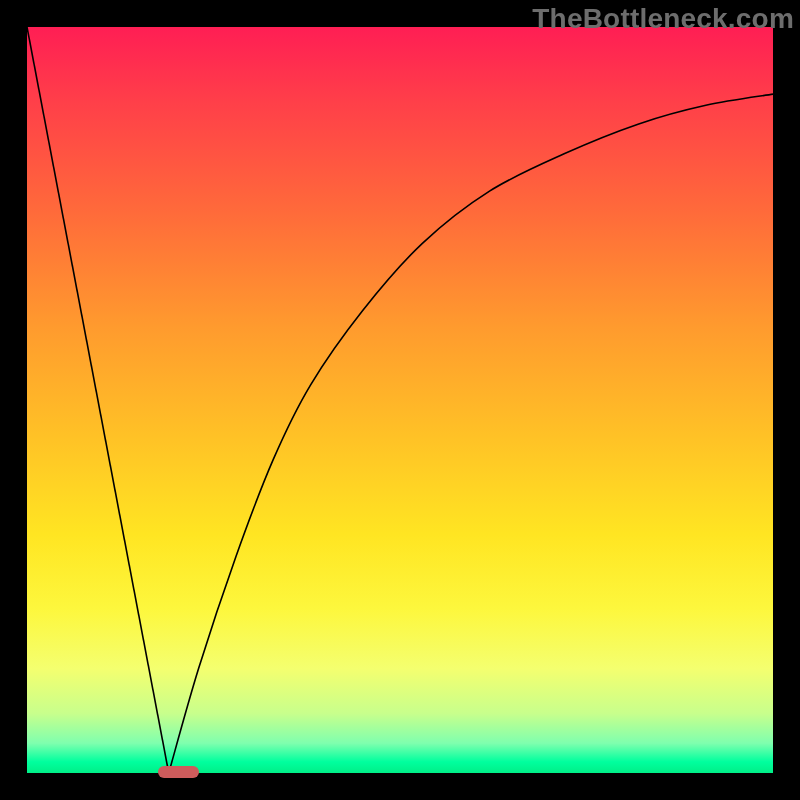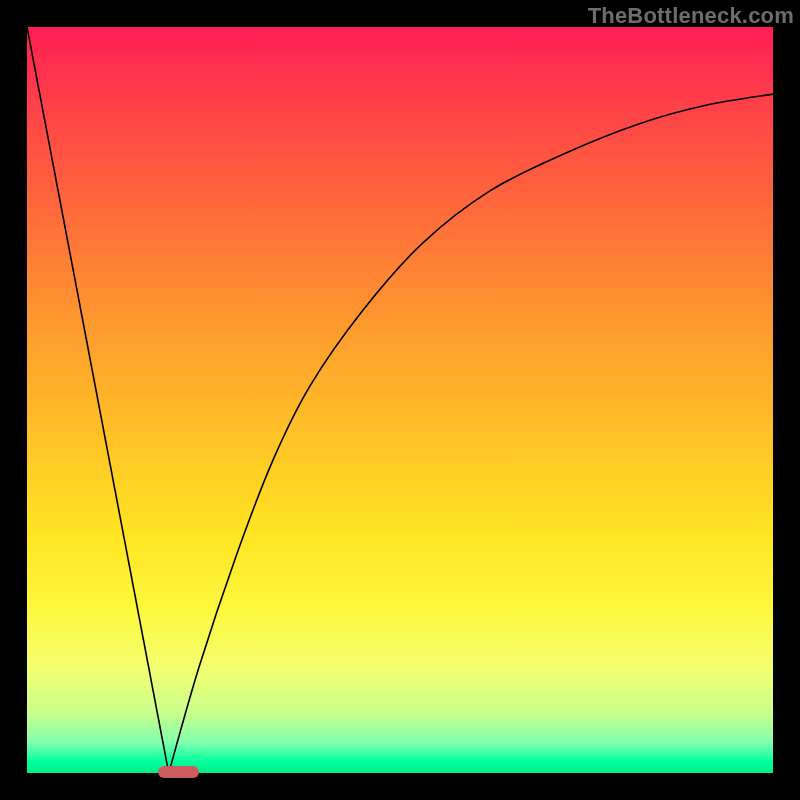--- a/index.html
+++ b/index.html
@@ -35,21 +35,21 @@
       #c8ff8c 92%,
       #7fffae 96%,
       #00ff9e 98.5%,
       #00ef87 100%
     );
   }
   .watermark {
     position: absolute;
     top: 3px;
     right: 6px;
-    font-size: 22px;
+    font-size: 28px;
     font-weight: 600;
     color: #6d6d6d;
     letter-spacing: 0.2px;
     z-index: 5;
     user-select: none;
   }
   svg.curves {
     position: absolute;
     inset: 0;
     width: 746px;

